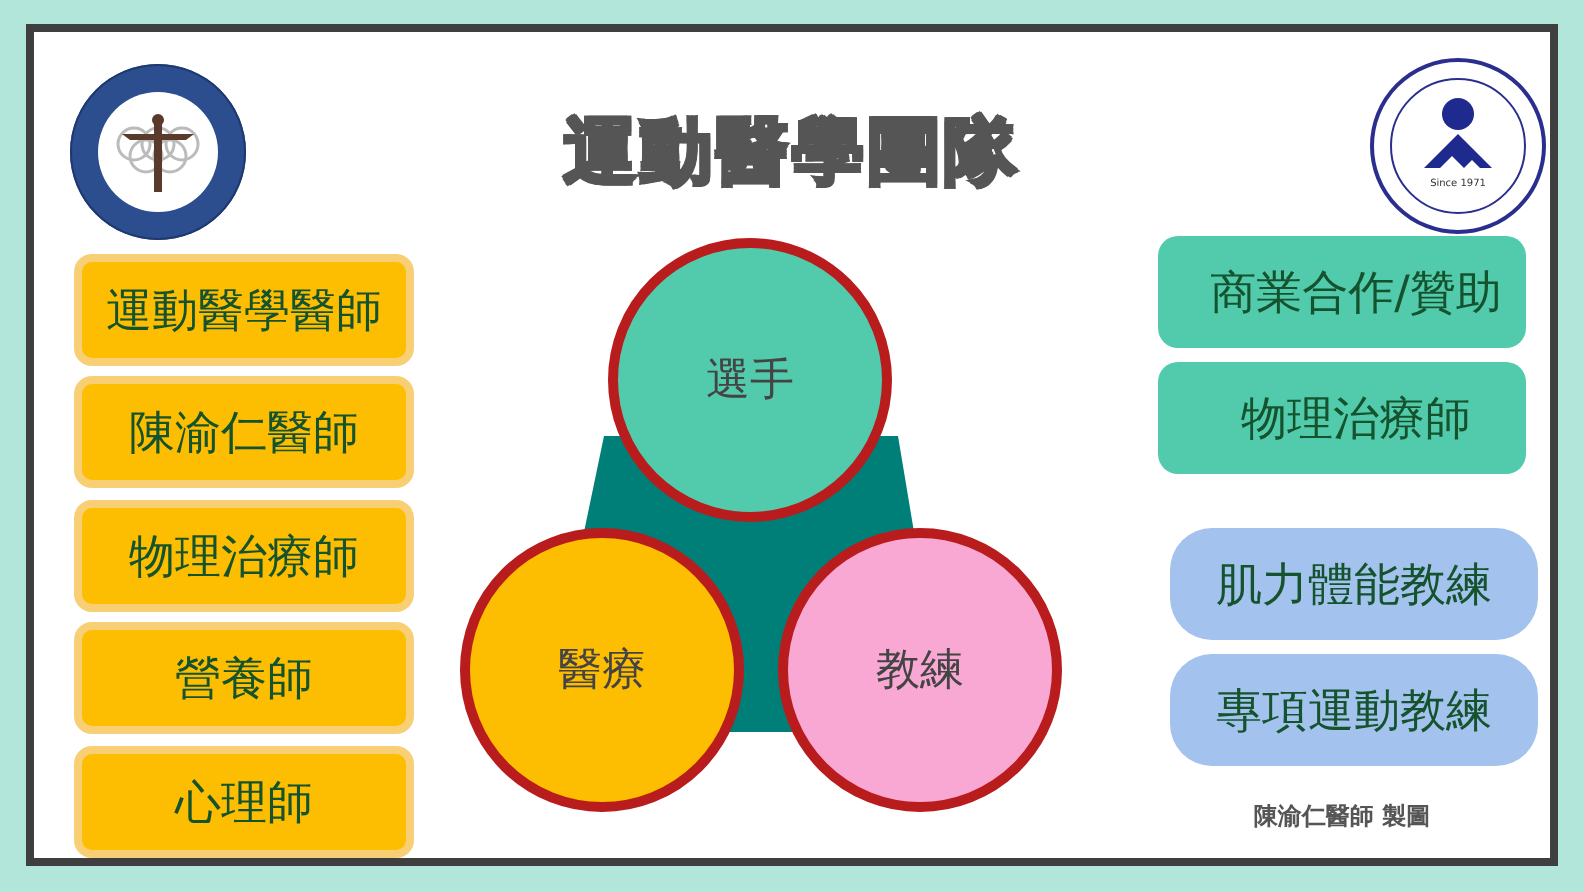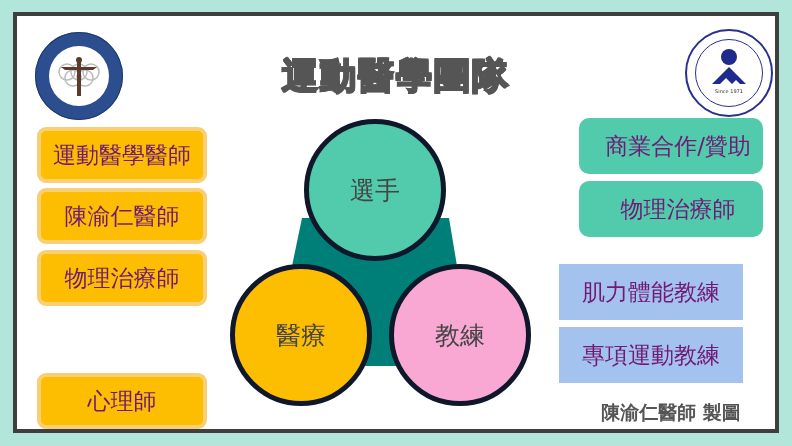--- a/index.html
+++ b/index.html
@@ -32,43 +32,43 @@
   .logo-right {
     left:668px; top:13px; width:88px; height:88px;
     background:#ffffff; border:2px solid #2a2f8f; box-sizing:border-box;
   }
   .logo-right .inner {
     position:absolute; left:8px; top:8px; width:68px; height:68px; border-radius:50%;
     border:1px solid #2a2f8f; box-sizing:border-box;
   }
   .box {
     position:absolute; display:flex; align-items:center; justify-content:center;
-    font-size:23px; color:#701a75; box-sizing:border-box; border-radius:9px;
+    font-size:23px; color:#14532d; box-sizing:border-box; border-radius:9px;
   }
   .box-yellow {
     left:20px; width:170px; height:56px;
     background:#fdbd00; border:4px solid #f8cf74;
   }
   .box-green {
     left:562px; width:184px; height:56px; background:#52cbad; border-radius:10px;padding-left:14px;
   }
   .box-blue {
-    left:542px; width:184px; height:56px; background:#a4c2ee; border-radius:0;
+    left:568px; width:184px; height:56px; background:#a4c2ee; border-radius:21px;
   }
   .circle {
     position:absolute; border-radius:50%; display:flex; align-items:center; justify-content:center;
-    font-size:25px; color:#444444; box-sizing:border-box;
-    border:5px solid #0f172a;
+    font-size:22px; color:#444444; box-sizing:border-box;
+    border:5px solid #b91c1c;
   }
   .c-top { left:287px; top:103px; width:142px; height:142px; background:#52cbad; }
   .c-left { left:213px; top:248px; width:142px; height:142px; background:#fdbd00; }
   .c-right { left:372px; top:248px; width:142px; height:142px; background:#f9a8d4; }
   .credit {
     position:absolute; left:562px; top:384px; width:184px; text-align:center;
-    font-size:19px; color:#555555; font-weight:bold;
+    font-size:12px; color:#555555; font-weight:bold;
   }
 </style>
 </head>
 <body>
 
 <div class="frame">
 
   <div class="title">運動醫學團隊</div>
 
   <div class="logo logo-left">
@@ -92,20 +92,21 @@
         <circle cx="33" cy="17" r="8" fill="#1f2a8f"></circle>
         <path d="M33 27 L50 44 L44 44 L40 40 L36 44 L30 38 L24 44 L16 44 Z" fill="#1f2a8f"></path>
         <text x="33" y="53" font-size="5" text-anchor="middle" fill="#333">Since 1971</text>
       </svg>
     </div>
   </div>
 
   <div class="box box-yellow" style="top:111px">運動醫學醫師</div>
   <div class="box box-yellow" style="top:172px">陳渝仁醫師</div>
   <div class="box box-yellow" style="top:234px">物理治療師</div>
+  <div class="box box-yellow" style="top:295px">營養師</div>
   <div class="box box-yellow" style="top:357px">心理師</div>
 
   <svg style="position:absolute; left:0; top:0;" width="758" height="413">
     <polygon points="358,158 287,305 433,305" fill="#007f78" transform="translate(0,0)"></polygon>
     <polygon points="285,202 432,202 440,250 380,350 336,350 275,250" fill="#007f78"></polygon>
   </svg>
   <div class="circle c-top">選手</div>
   <div class="circle c-left">醫療</div>
   <div class="circle c-right">教練</div>
 

